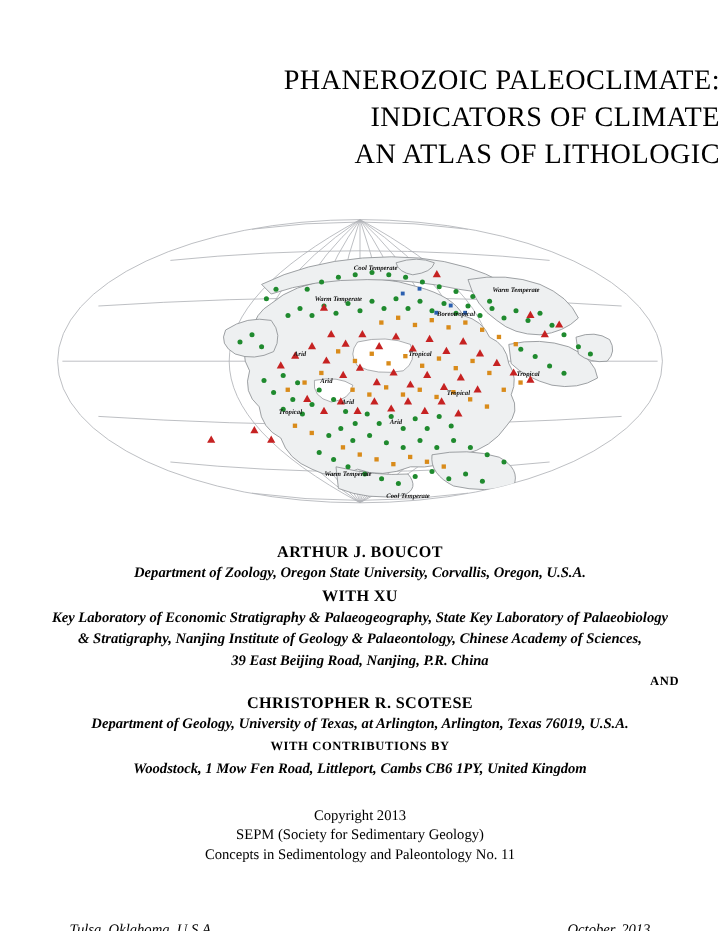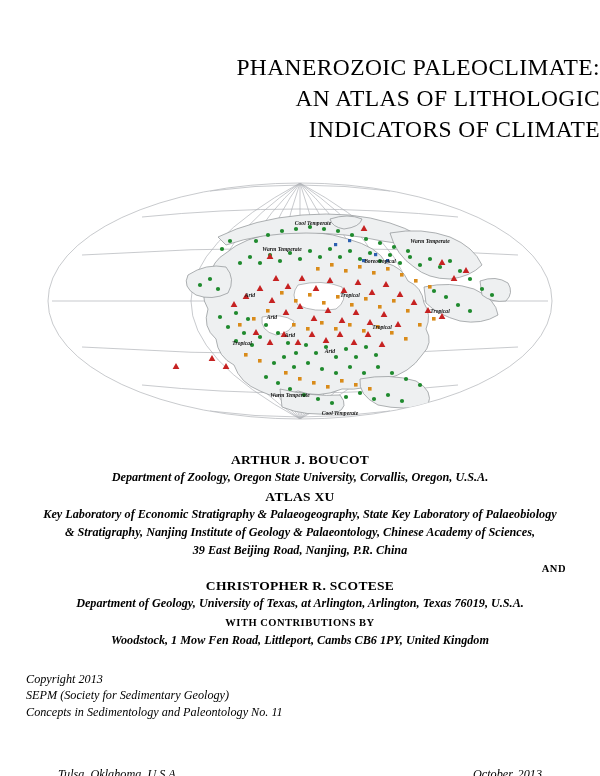--- a/index.html
+++ b/index.html
@@ -76,25 +76,23 @@
     line-height: 18px;
     margin-top: 3px;
   }
   .affil.tight {
     line-height: 16px;
   }
 
   
   .copyright {
     margin-top: 22px;
-    text-align: left;
+    text-align: center;
     font-size: 12.2px;
-    font-style: italic;
     line-height: 16.5px;
-    margin-left: 26px;
   }
 
   
   .footer {
     position: absolute;
     left: 58px;
     right: 58px;
     bottom: 46px;
     display: flex;
     justify-content: space-between;
@@ -111,22 +109,22 @@
     fill: #111111;
   }
 </style>
 </head>
 <body>
 
 <div class="page">
 
   <div class="title-block">
     <div class="title-line">PHANEROZOIC PALEOCLIMATE:</div>
+    <div class="title-line">INDICATORS OF CLIMATE</div>
     <div class="title-line">AN ATLAS OF LITHOLOGIC</div>
-    <div class="title-line">INDICATORS OF CLIMATE</div>
   </div>
 
   <div class="figure">
     <svg width="540" height="268" viewBox="0 0 540 268" xmlns="http://www.w3.org/2000/svg">
       <defs>
         <clipPath id="globeClip">
           <ellipse cx="270" cy="134" rx="252" ry="118"></ellipse>
         </clipPath>
       </defs>
 
@@ -403,21 +401,21 @@
         <text class="maplabel" x="310" y="248" text-anchor="middle">Cool Temperate</text>
       </g>
     </svg>
   </div>
 
   <div class="authors">
 
     <div class="author-name">ARTHUR J. BOUCOT</div>
     <div class="affil">Department of Zoology, Oregon State University, Corvallis, Oregon, U.S.A.</div>
 
-    <div class="author-name">ATLAS XU</div>
+    <div class="author-name">WITH XU</div>
     <div class="affil tight">Key Laboratory of Economic Stratigraphy &amp; Palaeogeography, State Key Laboratory of Palaeobiology</div>
     <div class="affil tight">&amp; Stratigraphy, Nanjing Institute of Geology &amp; Palaeontology, Chinese Academy of Sciences,</div>
     <div class="affil tight">39 East Beijing Road, Nanjing, P.R. China</div>
 
     <div class="smallcaps-and">AND</div>
 
     <div class="author-name">CHRISTOPHER R. SCOTESE</div>
     <div class="affil">Department of Geology, University of Texas, at Arlington, Arlington, Texas 76019, U.S.A.</div>
 
     <div class="contrib-label">WITH CONTRIBUTIONS BY</div>

